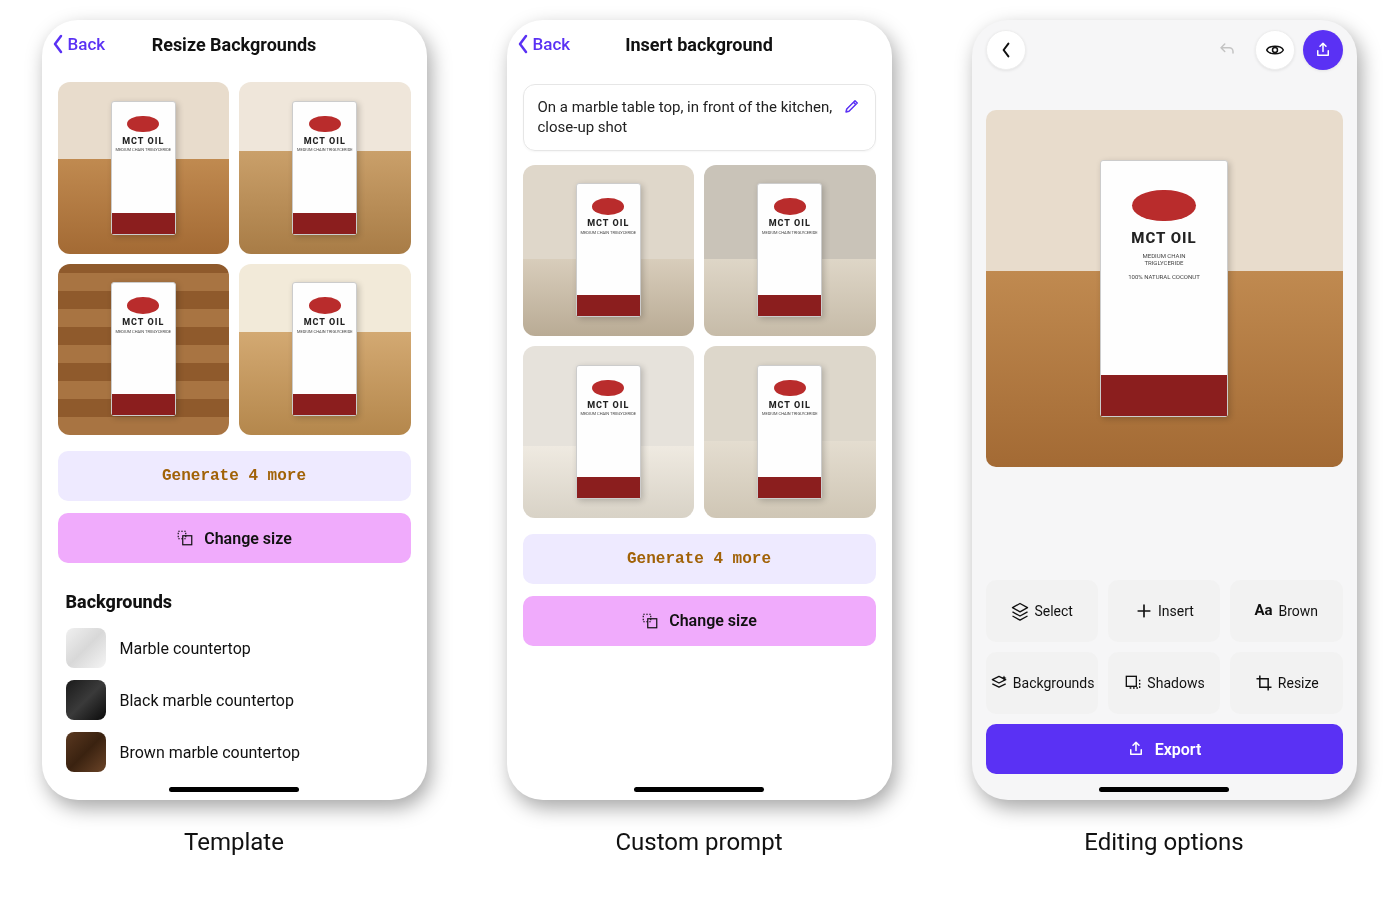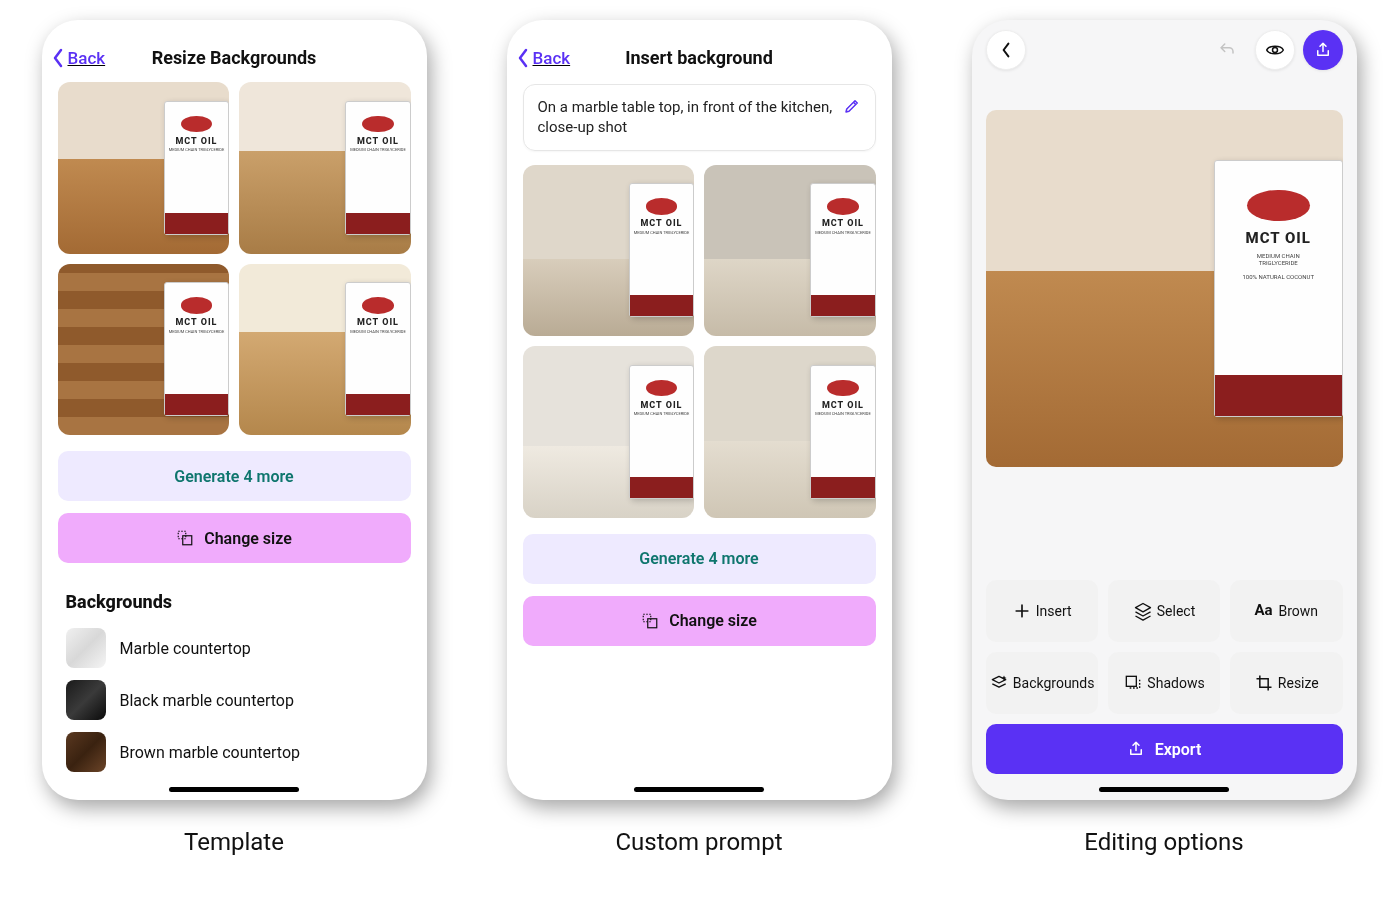--- a/index.html
+++ b/index.html
@@ -35,25 +35,24 @@
     transform: translateX(-50%);
     width: 130px;
     height: 5px;
     background: #000;
     border-radius: 3px;
   }
 
   
   .header {
     display: flex;
-    align-items: flex-end;
+    align-items: flex-start;
     padding: 14px 10px 4px 10px;
     gap: 4px;
     height: 52px;
-    text-decoration: underline;
   }
   .back-btn {
     display: flex;
     align-items: center;
     color: #5a31f4;
     font-size: 17px;
     font-weight: 500;
     cursor: pointer;
   }
   .back-btn svg { width: 12px; height: 20px; margin-right: 4px; }
@@ -79,21 +78,21 @@
     border-radius: 12px;
     background: #c49a6c;
     position: relative;
     overflow: hidden;
   }
   .thumb-inner {
     position: absolute;
     inset: 0;
     display: flex;
     align-items: center;
-    justify-content: flex-end;
+    justify-content: center;
   }
   .box-prod {
     width: 38%;
     height: 78%;
     background: #fefefe;
     border: 1px solid #ccc;
     border-radius: 3px;
     position: relative;
     display: flex;
     flex-direction: column;
@@ -125,21 +124,21 @@
     height: 50px;
     border-radius: 10px;
     display: flex;
     align-items: center;
     justify-content: center;
     font-size: 16px;
     font-weight: 600;
     gap: 10px;
     cursor: pointer;
   }
-  .btn-light-purple { background: #eeeaff; color: #0f766e; }
+  .btn-light-purple { background: #eeeaff; color: #a16207; font-family: Liberation Mono, monospace; }
   .btn-grey { background: #f0abfc; color: #111; }
   .btn-purple { background: #5a31f4; color: #fff; }
 
   .icon-sm { width: 18px; height: 18px; flex: none; }
 
   
   .section-title {
     font-size: 18px;
     font-weight: 800;
     color: #111;
@@ -450,29 +449,29 @@
           <div class="band"></div>
         </div>
       </div>
     </div>
 
     <div style="flex:1"></div>
 
     <div class="tool-grid">
       <div class="tool">
         <svg viewBox="0 0 24 24">
-            <path d="M12 5 v14 M5 12 h14" stroke="#111" stroke-width="2" stroke-linecap="round"></path>
-          </svg>
-        <span>Insert</span>
+            <path d="M12 3 L21 8 L12 13 L3 8 Z M3 13 L12 18 L21 13 M3 18 L12 23 L21 18" stroke="#111" stroke-width="1.6" fill="none" stroke-linejoin="round"></path>
+          </svg>
+        <span>Select</span>
       </div>
       <div class="tool">
         <svg viewBox="0 0 24 24">
-            <path d="M12 3 L21 8 L12 13 L3 8 Z M3 13 L12 18 L21 13 M3 18 L12 23 L21 18" stroke="#111" stroke-width="1.6" fill="none" stroke-linejoin="round"></path>
-          </svg>
-        <span>Select</span>
+            <path d="M12 5 v14 M5 12 h14" stroke="#111" stroke-width="2" stroke-linecap="round"></path>
+          </svg>
+        <span>Insert</span>
       </div>
       <div class="tool">
         <div class="ico-txt">Aa</div>
         <span>Brown</span>
       </div>
       <div class="tool">
         <svg viewBox="0 0 24 24">
             <path d="M12 4 L20 8 L12 12 L4 8 Z M4 13 L12 17 L20 13" stroke="#111" stroke-width="1.6" fill="none" stroke-linejoin="round"></path>
             <path d="M18 3 l1 2 l2 1 l-2 1 l-1 2 l-1-2 l-2-1 l2-1 z" fill="#111"></path>
           </svg>

